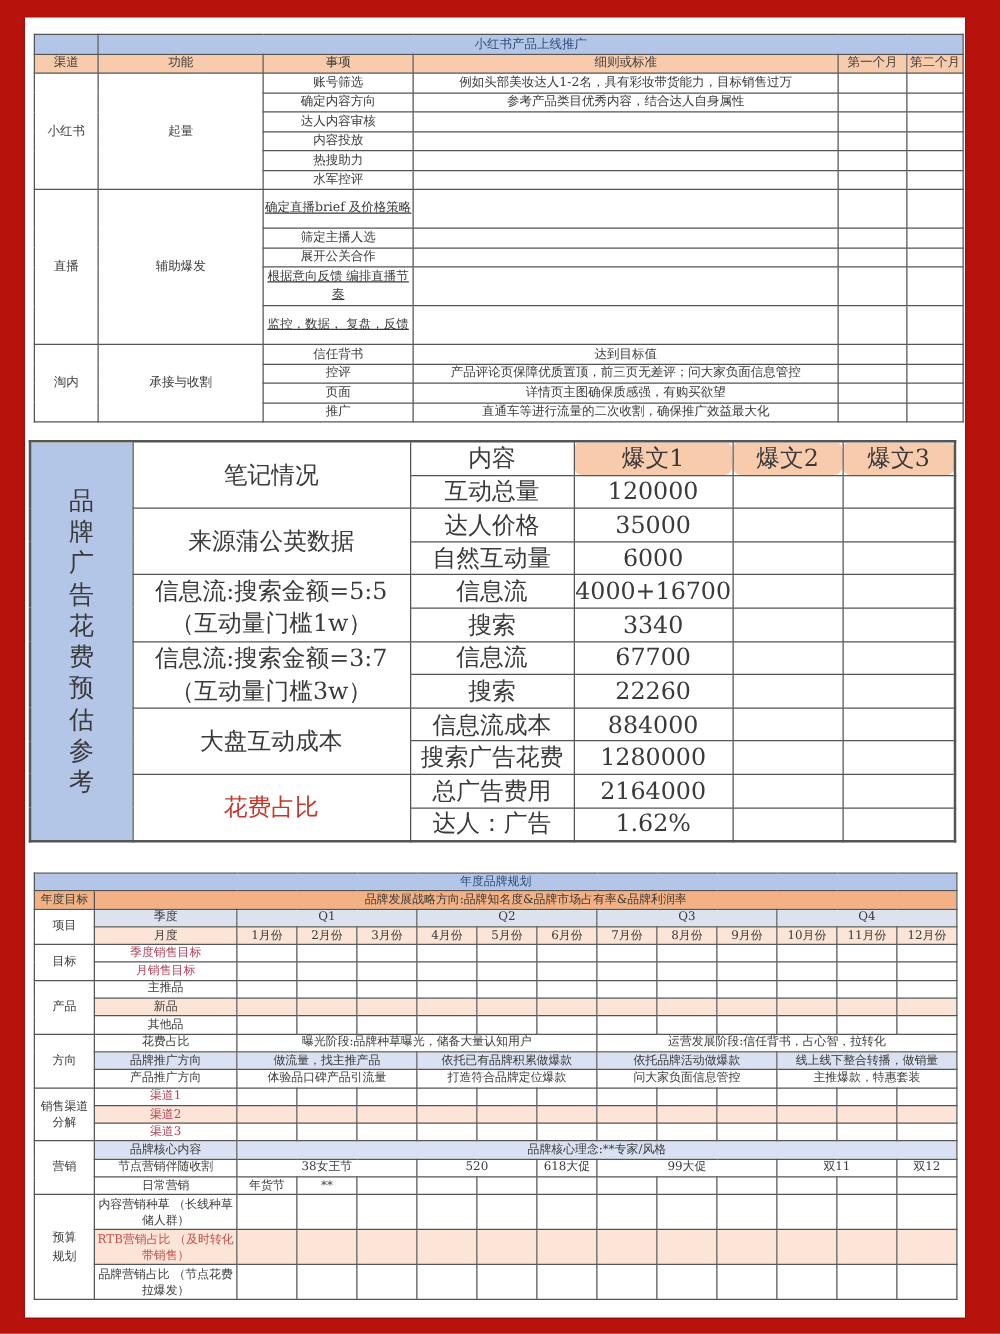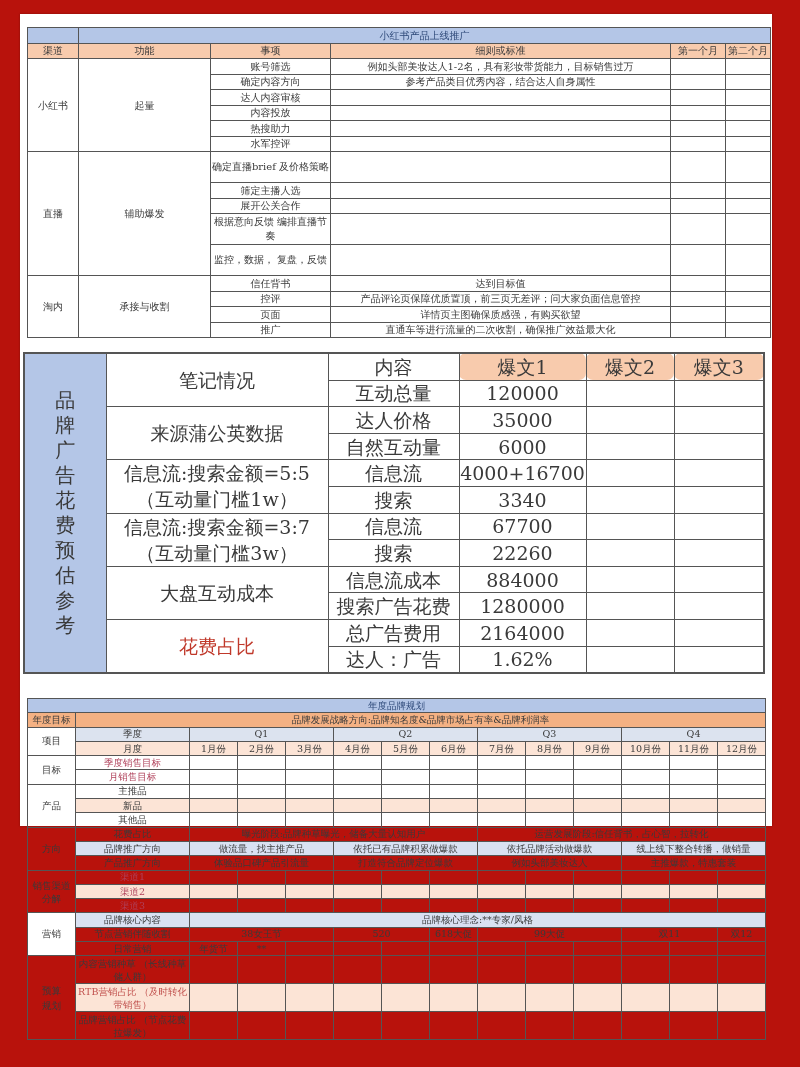--- a/index.html
+++ b/index.html
@@ -1,31 +1,31 @@
 <!DOCTYPE html>
 <html><head>
 <meta charset="utf-8">
 <style>
   html,body{margin:0;padding:0;}
   body{width:800px;height:1067px;background:#b8120c;position:relative;overflow:hidden;font-family:"DejaVu Serif","Liberation Serif",serif;color:#3a3a3a;}
-  .page{position:absolute;left:20px;top:14px;width:752px;height:812px;background:#fff;box-shadow:0 0 2px rgba(0,0,0,.3);}
+  .page{position:absolute;left:20px;top:14px;width:752px;height:1040px;background:#fff;box-shadow:0 0 2px rgba(0,0,0,.3);}
   table{border-collapse:collapse;position:absolute;table-layout:fixed;}
   td{border:1px solid #555;text-align:center;vertical-align:middle;padding:0;overflow:hidden;white-space:nowrap;}
   .blue{background:#b4c6e7;}
   .peach{background:#f8cbad;border-radius:7px;}
   .lightpeach{background:#fce4d6;}
   .orange{background:#f4b183;}
   .lav{background:#d9e1f2;}
   .qblue{background:#dce3ef;}
   .pink-text{color:#b0405a;}
   .red-text{color:#c0392b;}
   
   #t1{left:7px;top:13px;width:743px;font-size:10px;}
   #t1 td{height:14.5px;line-height:13px;}
-  #t1 .tall{height:30px;white-space:normal;line-height:14px;}
+  #t1 .tall{height:30px;white-space:normal;line-height:14px;text-decoration:underline;}
   
   #t2{left:3px;top:338px;width:740px;font-size:19px;border:2px solid #555;}
   #t2 td{height:25.6px;line-height:24px;border:1.5px solid #555;}
   #t2 .side{background:#b4c6e7;white-space:normal;line-height:25px;font-size:20px;width:80px;}
   
   #t3{left:7px;top:684px;width:738px;font-size:9.5px;padding-left:28px;}
   #t3 td{height:13.3px;line-height:12px;}
   #t3 .tall3{height:27px;white-space:normal;line-height:13px;}
 </style>
 </head>
@@ -387,21 +387,21 @@
       <td>品牌推广方向</td>
       <td colspan="3">做流量，找主推产品</td>
       <td colspan="3">依托已有品牌积累做爆款</td>
       <td colspan="3">依托品牌活动做爆款</td>
       <td colspan="3">线上线下整合转播，做销量</td>
     </tr>
     <tr>
       <td>产品推广方向</td>
       <td colspan="3">体验品口碑产品引流量</td>
       <td colspan="3">打造符合品牌定位爆款</td>
-      <td colspan="3">例如头部美妆达人</td>
+      <td colspan="3">问大家负面信息管控</td>
       <td colspan="3">主推爆款，特惠套装</td>
     </tr>
 
     <tr>
       <td rowspan="3" style="white-space:normal;line-height:13px;">销售渠道分解</td>
       <td class="pink-text">渠道1</td>
       <td></td>
           <td></td>
           <td></td>
           <td></td>

